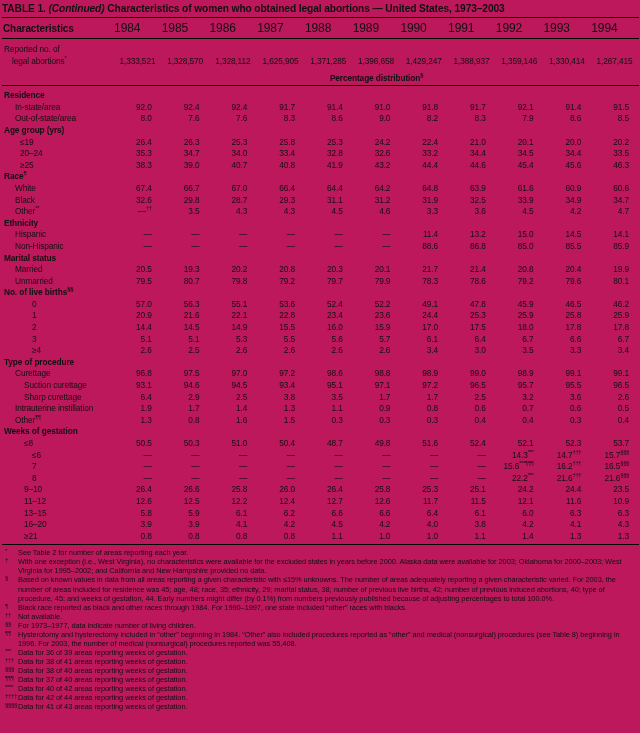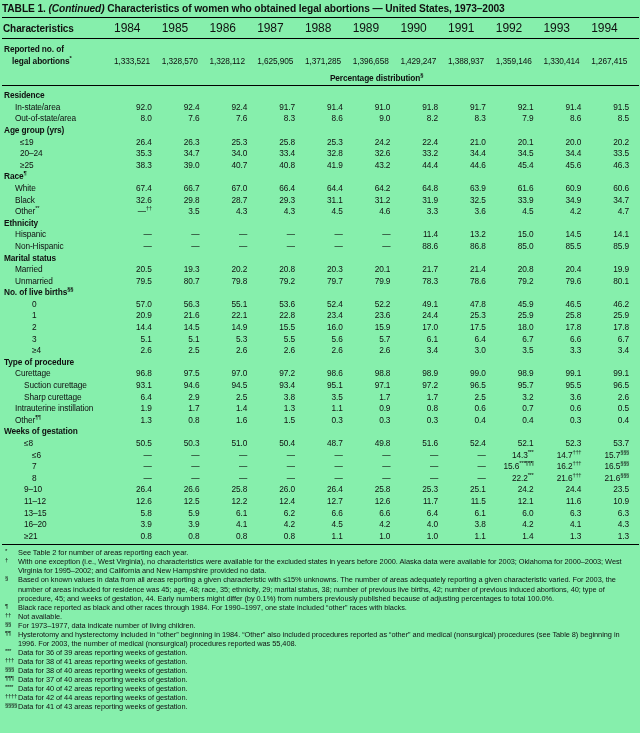--- a/index.html
+++ b/index.html
@@ -1,35 +1,35 @@
 <!DOCTYPE html>
 <html><head>
 <meta charset="utf-8">
 <style>
   html,body{margin:0;padding:0;background:#fff;}
-  .page{width:640px;height:733px;box-sizing:border-box;background:#86efac;color:#101010;
+  .page{width:640px;height:733px;box-sizing:border-box;background:#be185d;color:#101010;
         font-family:"Liberation Sans",sans-serif;padding:3px 1px 0 2px;overflow:hidden;}
   .title{font-size:10.2px;font-weight:bold;letter-spacing:-0.1px;padding:0 0 3px 0;
          border-bottom:1.6px solid #000;}
   .title .it{font-style:italic;}
   table.tbl{border-collapse:collapse;table-layout:fixed;width:637px;}
   col.c0{width:112px;} col.cy{width:47.7px;}
   th.char{font-size:10px;font-weight:bold;text-align:left;padding:3px 0 3px 1px;
           border-bottom:1.1px solid #000;vertical-align:middle;letter-spacing:-0.1px;}
   th.yr{font-size:12px;font-weight:normal;text-align:left;padding:3px 6px 3px 0;
         border-bottom:1.1px solid #000;letter-spacing:-0.1px;}
   td{font-size:8.3px;padding:0;vertical-align:bottom;letter-spacing:-0.1px;}
   td.lbl{text-align:left;line-height:11.6px;white-space:nowrap;overflow:visible;}
   td.val{text-align:right;padding-right:10px;line-height:11.6px;white-space:nowrap;}
-  td.cnt{text-align:left;padding-right:1px;padding-top:2px;padding-bottom:1px;}
+  td.cnt{text-align:center;padding-right:1px;padding-top:2px;padding-bottom:1px;}
   .sec{font-weight:bold;}
   .ind0{padding-left:2px;} .ind1{padding-left:13px;} .ind2{padding-left:18px;}
   .ind3{padding-left:22px;} .ind4{padding-left:30px;}
   sup{font-size:5.8px;letter-spacing:-0.3px;line-height:0;}
-  .rep-lbl{font-weight:bold;line-height:10.5px;padding-top:5px;}
+  .rep-lbl{font-weight:normal;line-height:10.5px;padding-top:5px;}
   .rep2{padding-left:8px;}
   td.pct-spacer{border:none;}
   td.pct{font-size:8.3px;font-weight:bold;text-align:center;padding:4px 0 2px 0;
          border-bottom:1.1px solid #000;}
   tbody tr:first-child td{height:16px;}
   tbody td{height:11.6px;}
   tbody tr:last-child td{border-bottom:1.2px solid #000;padding-bottom:2px;}
   .fns{padding:3px 16px 0 1px;}
   .fn{position:relative;font-size:7.4px;line-height:9.05px;padding-left:15px;
       letter-spacing:-0.05px;}

